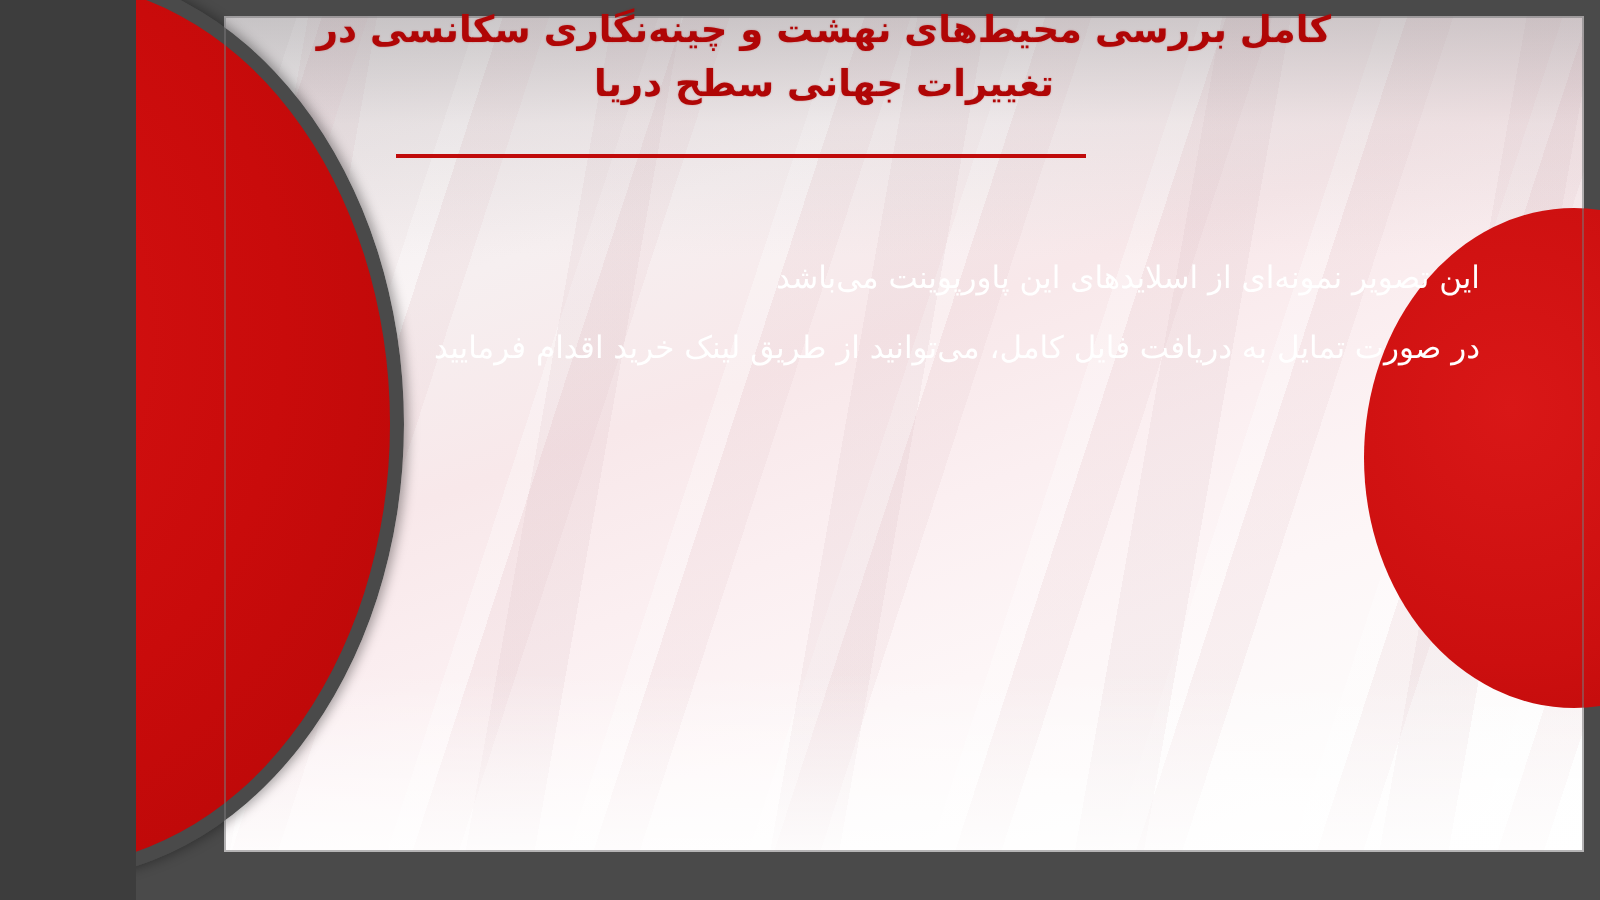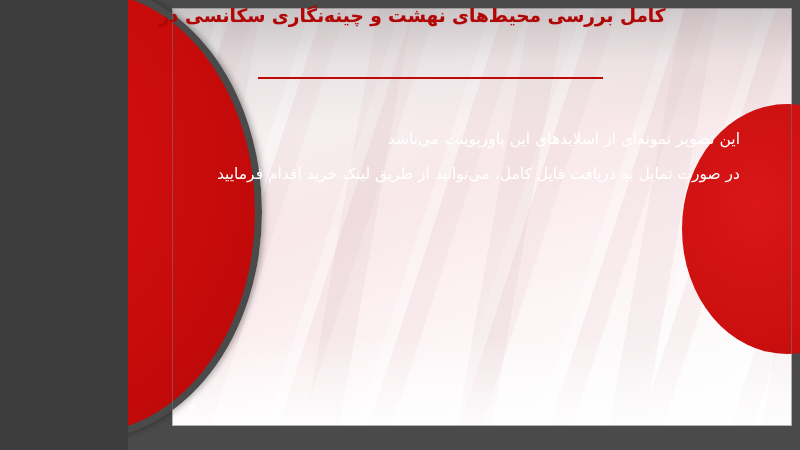--- a/index.html
+++ b/index.html
@@ -11,21 +11,21 @@
   body {
     width: 800px;
     height: 450px;
     overflow: hidden;
     font-family: "DejaVu Sans", "Liberation Sans", sans-serif;
   }
 
   
   .slide {
     position: relative;
-    width: 672px;
+    width: 732px;
     height: 450px;
     overflow: hidden;
     background: #4a4a4a;
   }
 
   
   .frame-dark {
     position: absolute;
     inset: 0;
     background: #4a4a4a;
@@ -196,20 +196,21 @@
 
   <div class="canvas-edge"></div>
 
   <div class="ellipse-right"></div>
   <div class="ellipse-left"></div>
 
   <div class="content">
 
     <div class="title">
       <span class="tline">کامل بررسی محیط‌های نهشت و چینه‌نگاری سکانسی در</span>
+      <span class="tline">تغییرات جهانی سطح دریا</span>
     </div>
 
     <div class="title-rule"></div>
 
     <div class="body-text">
       <span class="bline">این تصویر نمونه‌ای از اسلایدهای این پاورپوینت می‌باشد</span>
       <span class="bline">در صورت تمایل به دریافت فایل کامل، می‌توانید از طریق لینک خرید اقدام فرمایید</span>
     </div>
 
   </div>

